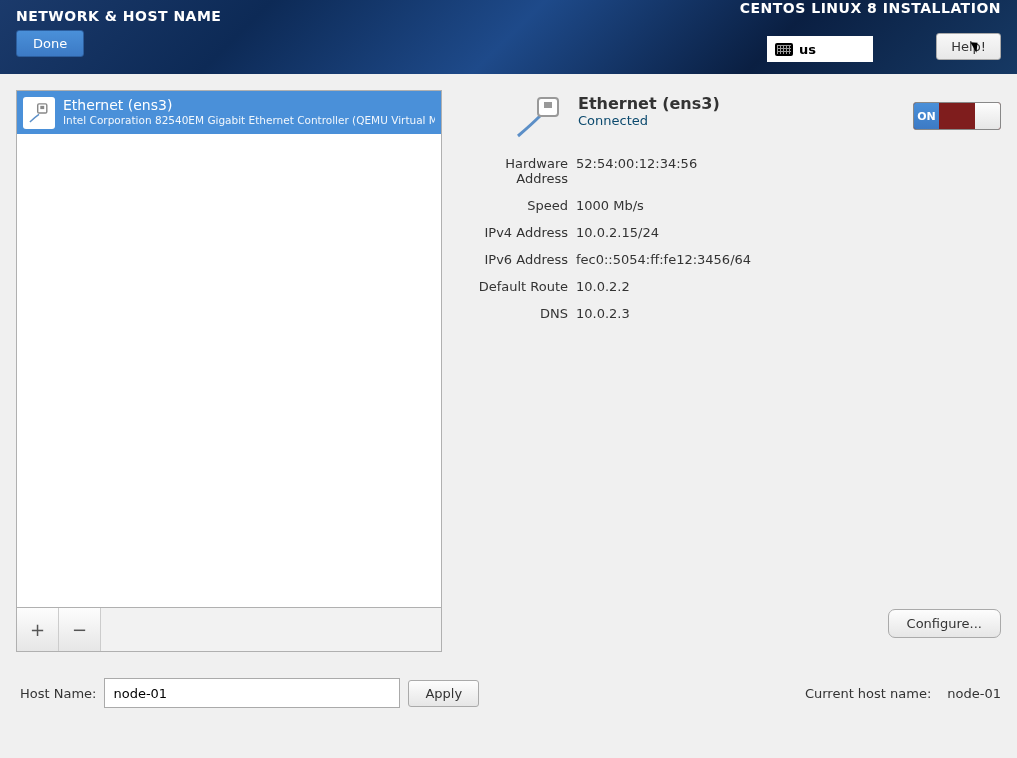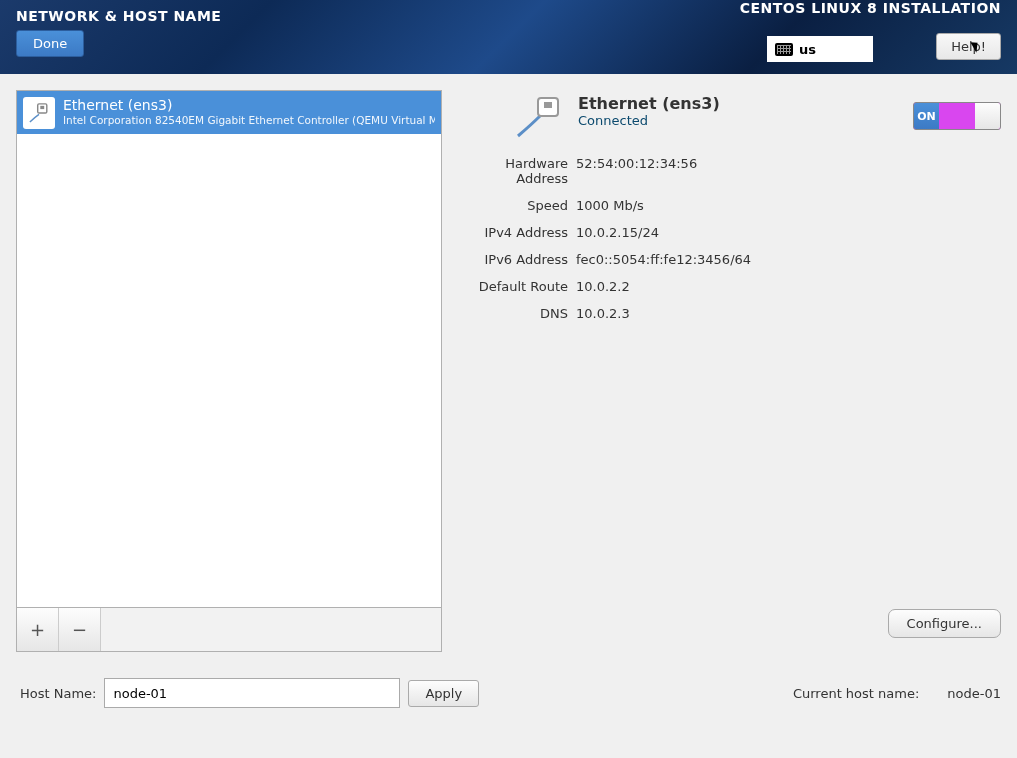--- a/index.html
+++ b/index.html
@@ -94,21 +94,21 @@
 
     
     .details { flex: 1; position: relative; padding-top: 4px; }
     .details-header { display: flex; align-items: flex-start; gap: 12px; margin-bottom: 18px; margin-left:62px;}
     .eth-icon-large { width: 52px; height: 44px; display:flex; align-items:center; justify-content:center;}
     .conn-title { font-size: 16px; font-weight: bold; color:#333; }
     .conn-status { font-size: 13px; color:#0c4a6e; margin-top:0;}
     .toggle {
       position: absolute; top: 12px; right: 0;
       width: 88px; height: 28px; border: 1px solid #888; border-radius: 3px;
-      background: #d946ef; display: flex; overflow: hidden; cursor: pointer; gap: 36px;
+      background: #7f1d1d; display: flex; overflow: hidden; cursor: pointer; gap: 36px;
     }
     .toggle-on {
       width: 50%; background: linear-gradient(#4a90d9,#3c7ac5); color:#fff;
       display:flex; align-items:center; justify-content:center; font-size:11px; font-weight:bold;
     }
     .toggle-off { width:50%; background:linear-gradient(#fdfdfd,#e6e6e6); }
 
     .info-grid { display: grid; grid-template-columns: 116px auto; row-gap: 12px; column-gap: 8px; font-size: 13px; color:#333; }
     .info-label { text-align: right; color:#333; }
     .info-value { color:#333; }
@@ -124,21 +124,21 @@
     .hostname-row {
       padding: 10px 16px 0 20px; display:flex; align-items:center; gap: 8px; font-size: 13px; color:#333;
     }
     .hostname-input {
       width: 296px; height: 30px; border:1px solid #aaa; padding: 0 8px; font-size:13px; background:#fff;
     }
     .apply-btn {
       background: linear-gradient(#fdfdfd,#e6e6e6); border:1px solid #aaa;
       padding: 5px 16px; font-size: 13px; border-radius: 3px; cursor:pointer; color:#333;
     }
-    .current-hostname { margin-left: auto; display:flex; gap: 28px; }
+    .current-hostname { margin-left: auto; display:flex; gap: 16px; }
 
     
     .plug-svg { stroke:#5c8fc7; fill:none; stroke-width:2.2; }
   </style>
 </head>
 <body>
 
 <div class="header">
   <div class="header-title">NETWORK &amp; HOST NAME</div>
   <div class="header-right-title">CENTOS LINUX 8 INSTALLATION</div>

